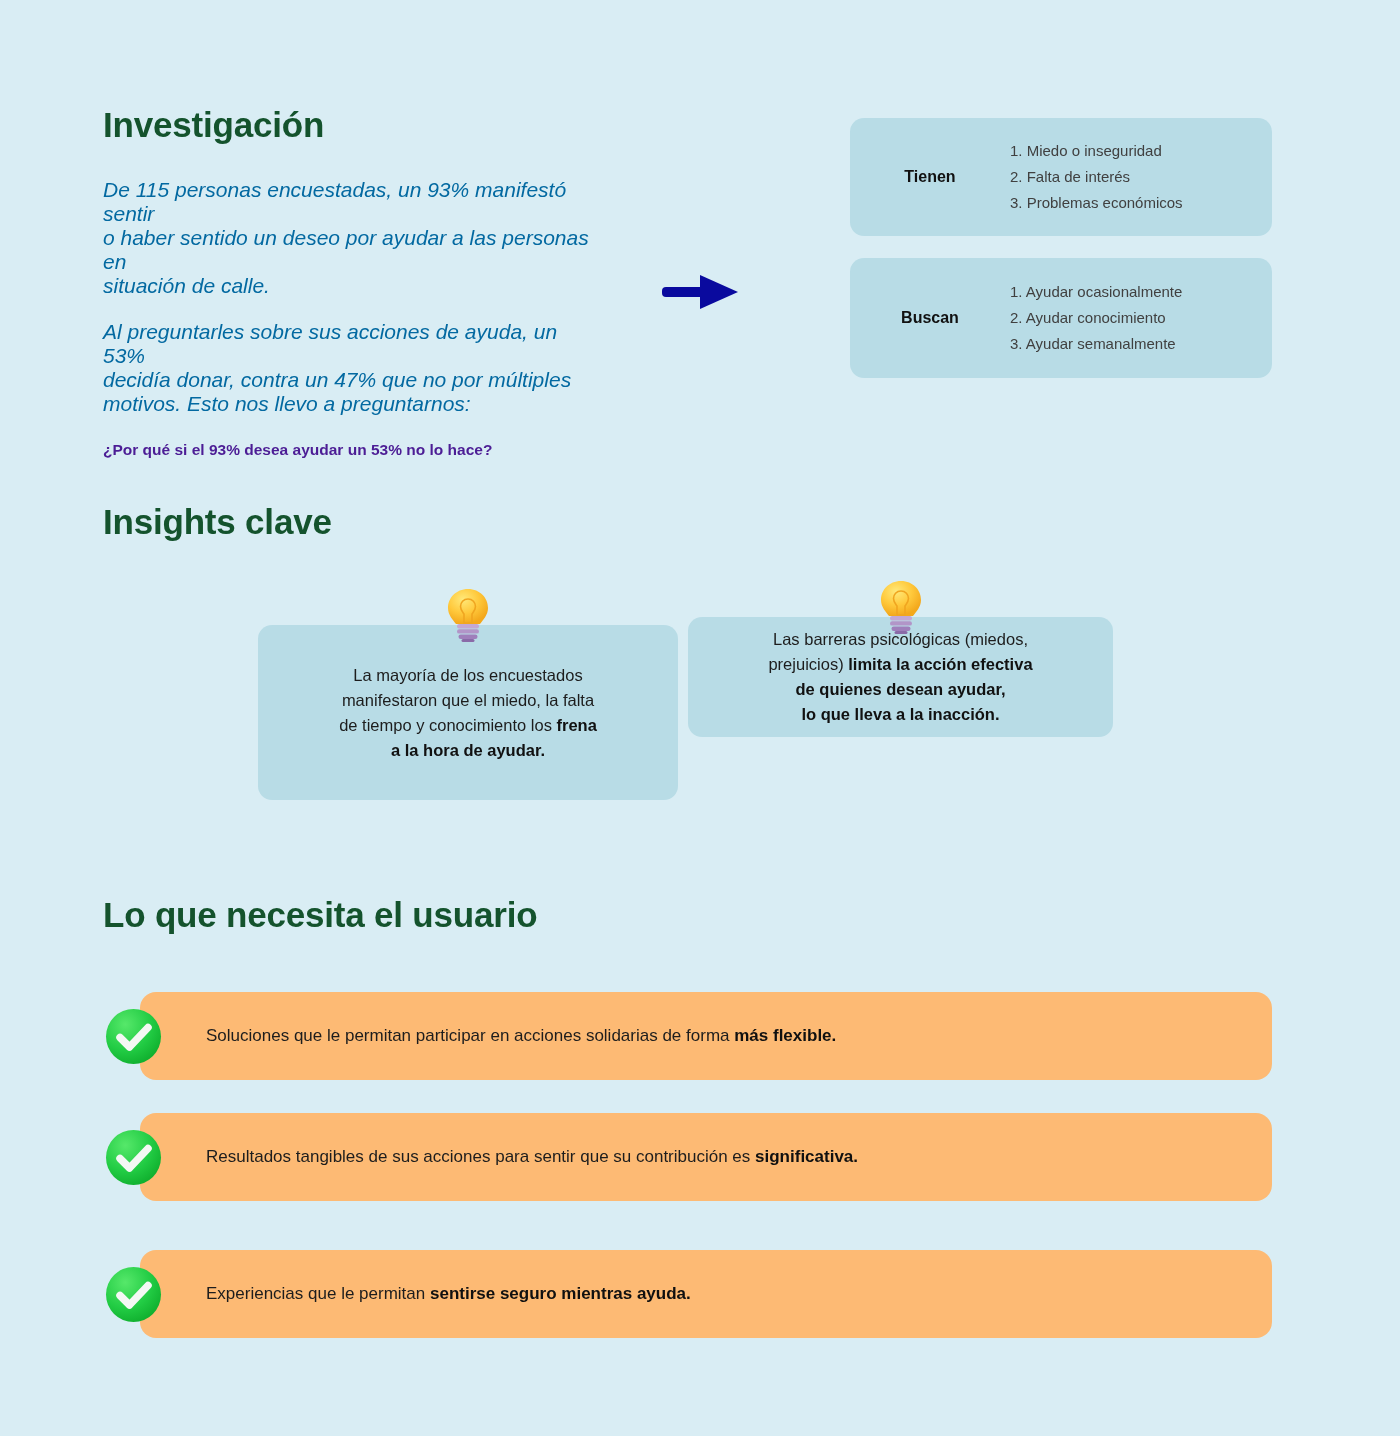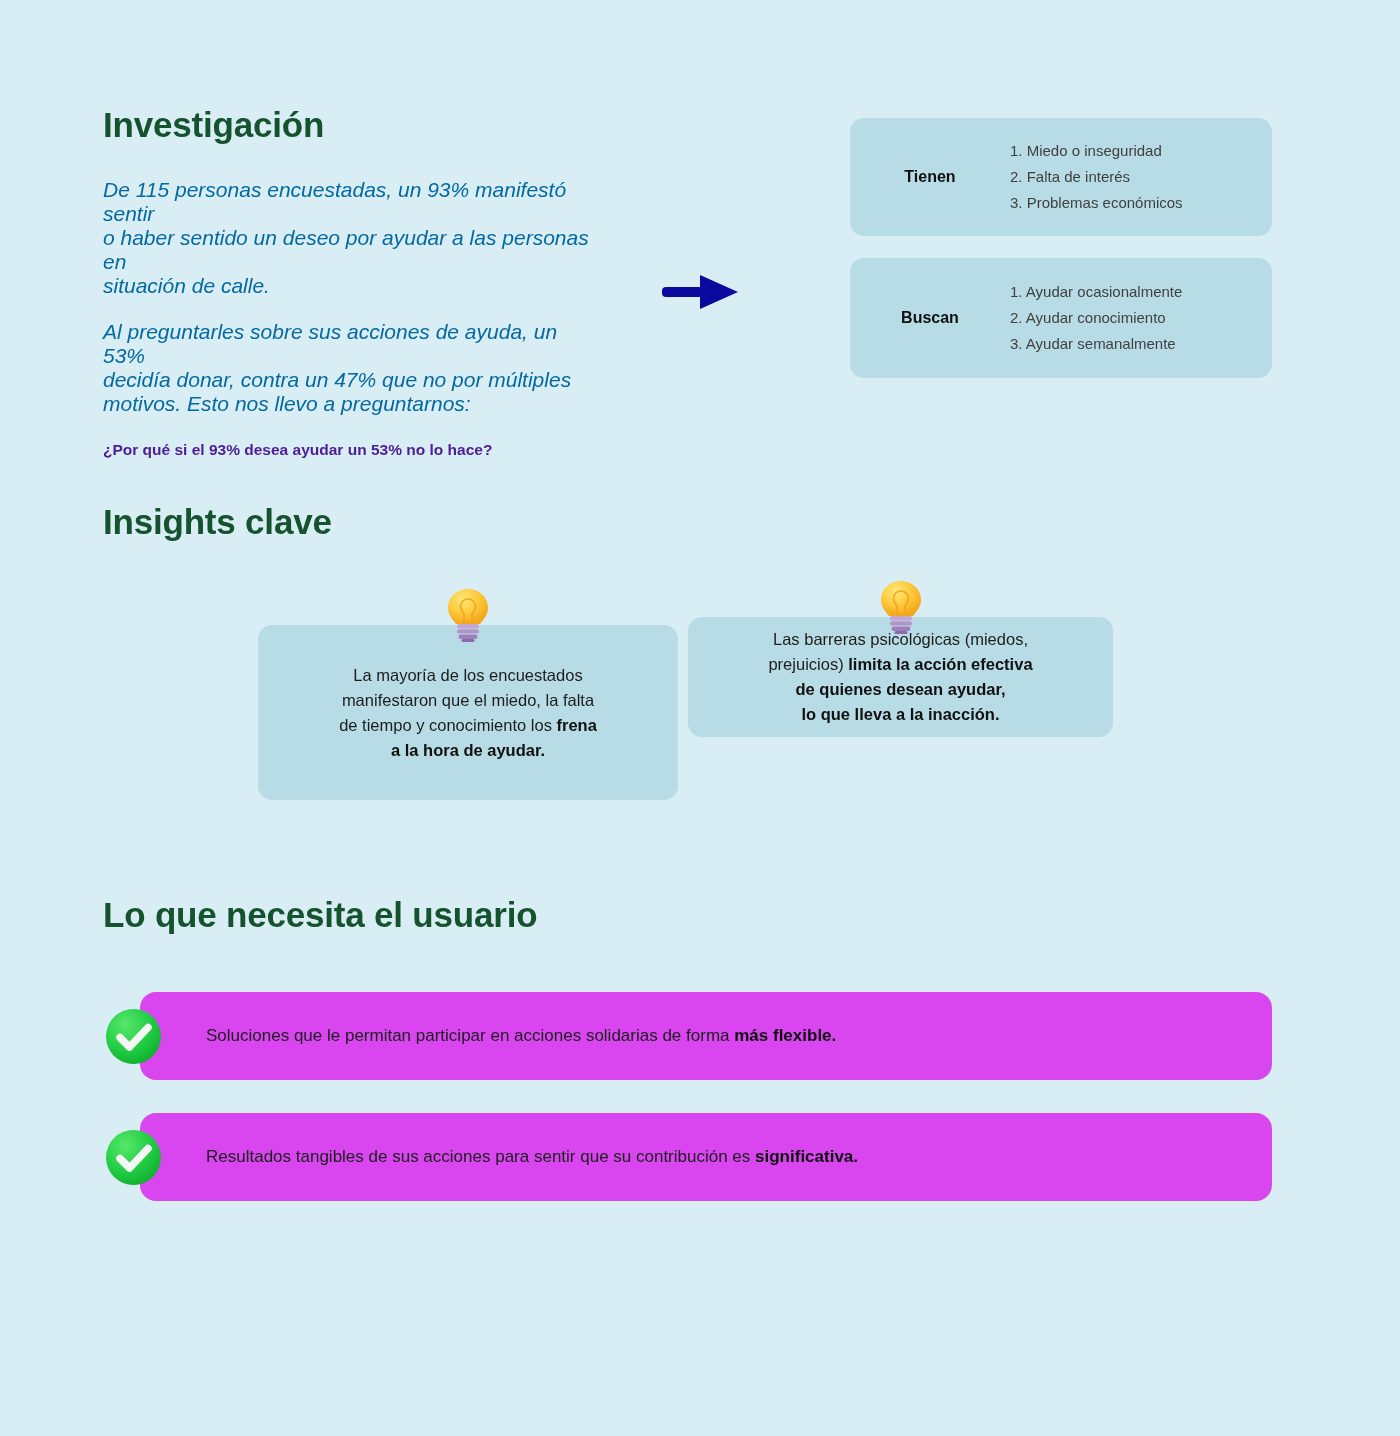--- a/index.html
+++ b/index.html
@@ -133,21 +133,21 @@
   #insight-card-0 .bulb { left: 50%; margin-left: -23px; }
   #insight-card-1 .bulb { left: 50%; margin-left: -23px; }
   .bulb svg { display: block; }
 
   
   .need-row {
     position: absolute;
     left: 140px;
     width: 1132px;
     height: 88px;
-    background: #d946ef;
+    background: #fdba74;
     border-radius: 16px;
     display: flex;
     align-items: center;
     text-align: right;
   }
   #need-row-0 { top: 992px; }
   #need-row-1 { top: 1113px; }
   #need-row-2 { top: 1250px; }
 
   .need-text {
@@ -281,14 +281,30 @@
             <stop offset="100%" stop-color="#0fae2d"></stop>
           </radialGradient>
         </defs>
         <circle cx="29.5" cy="29.5" r="27.5" fill="url(#cg1)"></circle>
         <path d="M16 30.5 L25.5 40 L44 20.5" fill="none" stroke="#f4f8f4" stroke-width="7.5" stroke-linecap="round" stroke-linejoin="round"></path>
       </svg>
     </div>
     <div class="need-text">Resultados tangibles de sus acciones para sentir que su contribución es <b>significativa.</b></div>
   </div>
 
+  <div class="need-row" id="need-row-2">
+    <div class="check-icon">
+      <svg width="59" height="59" viewBox="0 0 59 59" aria-hidden="true">
+        <defs>
+          <radialGradient id="cg2" cx="35%" cy="28%" r="78%">
+            <stop offset="0%" stop-color="#56e86a"></stop>
+            <stop offset="60%" stop-color="#22cc44"></stop>
+            <stop offset="100%" stop-color="#0fae2d"></stop>
+          </radialGradient>
+        </defs>
+        <circle cx="29.5" cy="29.5" r="27.5" fill="url(#cg2)"></circle>
+        <path d="M16 30.5 L25.5 40 L44 20.5" fill="none" stroke="#f4f8f4" stroke-width="7.5" stroke-linecap="round" stroke-linejoin="round"></path>
+      </svg>
+    </div>
+    <div class="need-text">Experiencias que le permitan <b>sentirse seguro mientras ayuda.</b></div>
+  </div>
 
 </div>
 
 </body></html>

